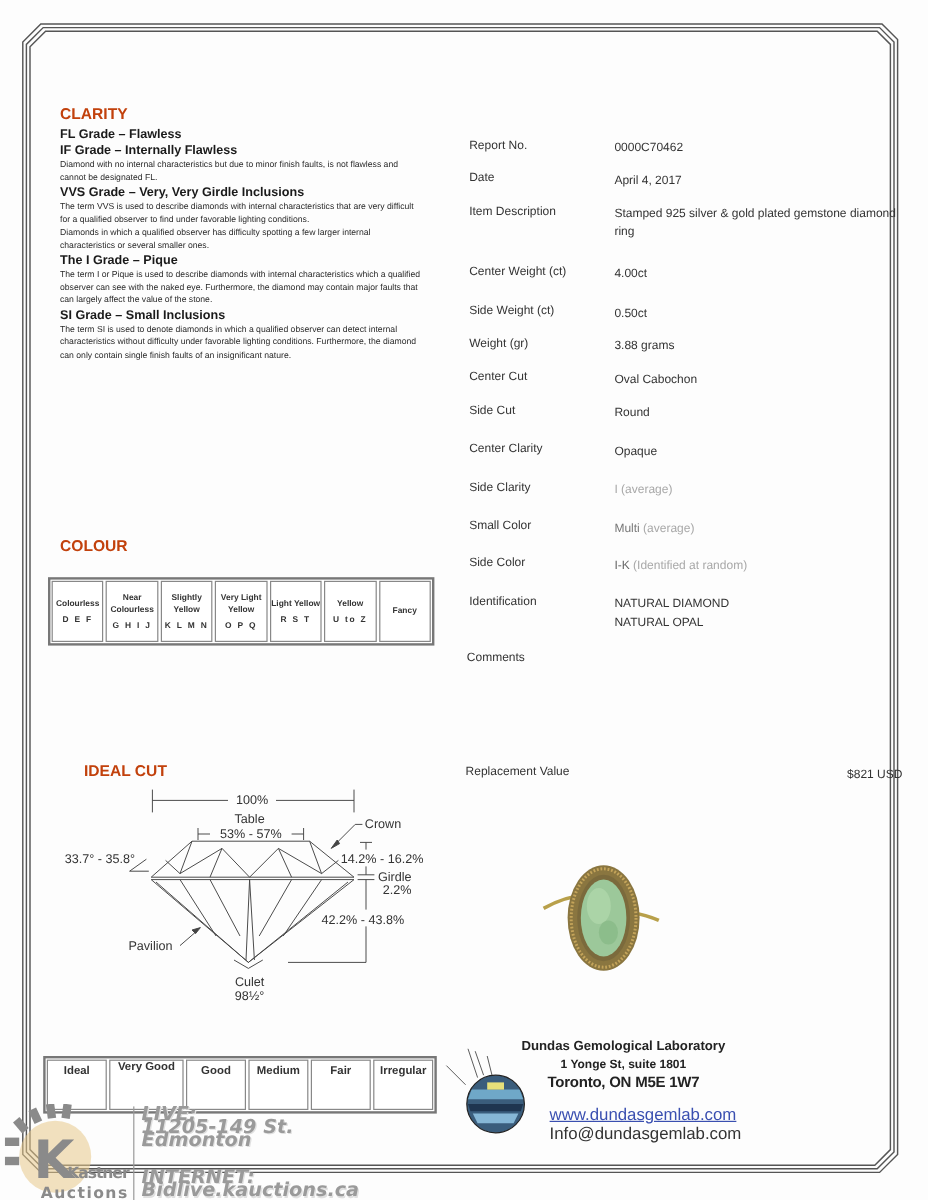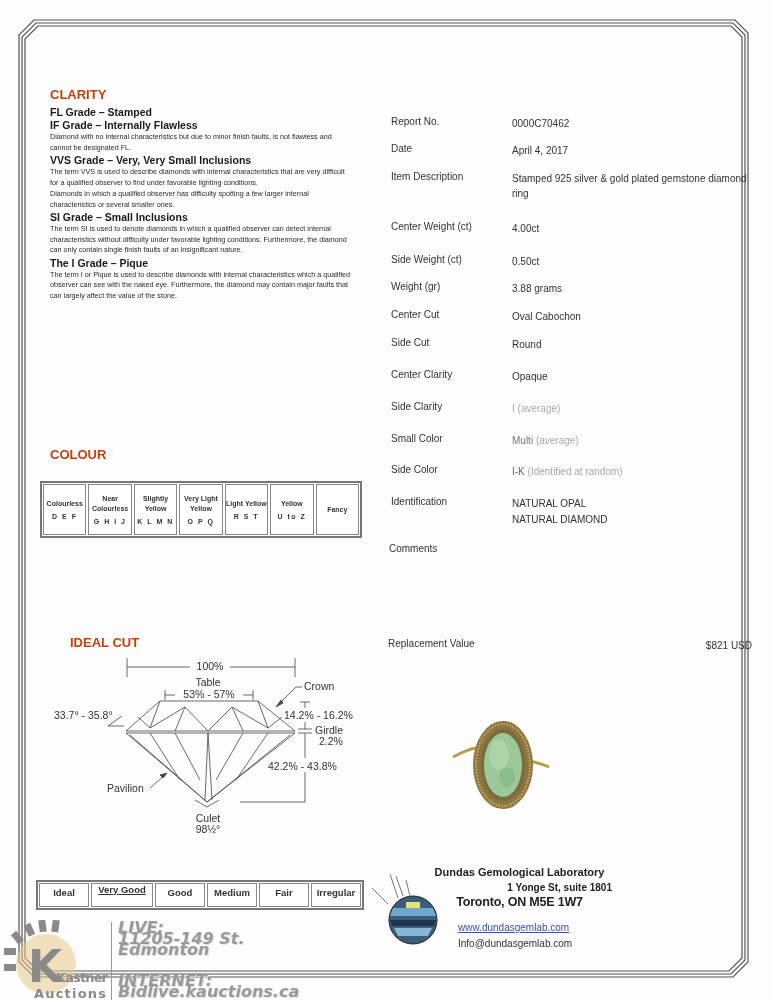--- a/index.html
+++ b/index.html
@@ -26,36 +26,36 @@
   #colour-table .cell { flex: 1; border: 1.5px solid #888; margin: 1px; display: flex; flex-direction: column; align-items: center; justify-content: center; text-align: center; }
   #colour-table .cell .lbl { font-size: 7px; font-weight: bold; line-height: 9.5px; color: #333; }
   #colour-table .cell .code { font-size: 7px; font-weight: bold; letter-spacing: 1.5px; color: #333; margin-top: 5px; }
 
   
   #idealcut-title { left: 50px; top: 635px; padding-left: 20px; }
   #diagram { left: 40px; top: 650px; width: 330px; height: 190px; }
   #diagram text { font-family: "Liberation Sans", sans-serif; font-size: 10.5px; fill: #333; }
 
   
-  #cut-table { left: 36px; top: 880px; width: 328px; height: 30px; border: 2.5px solid #777; display: flex; background: #fff; }
+  #cut-table { left: 36px; top: 880px; width: 328px; height: 48px; border: 2.5px solid #777; display: flex; background: #fff; }
   #cut-table .cell { flex: 1; border: 1.5px solid #888; margin: 1px; text-align: center; font-size: 9.5px; font-weight: bold; color: #333; padding-top: 3px; line-height: 12px; }
 
   
   #report { left: 391px; top: 115px; width: 360px; }
   .row { position: absolute; left: 0; font-size: 10px; color: #333; }
   .row .label { position: absolute; left: 0; width: 120px; white-space: nowrap; }
   .row .value { position: absolute; left: 121px; width: 240px; line-height: 15px; }
   .muted { color: #a8a8a8; }
 
   
   #lab { left: 427px; top: 866px; text-align: center; width: 185px; }
   #lab .name { font-size: 11px; font-weight: bold; color: #222; }
-  #lab .addr1 { font-size: 10px; font-weight: bold; color: #222; margin-top: 4px; text-align: right; }
+  #lab .addr1 { font-size: 10px; font-weight: bold; color: #222; margin-top: 4px; }
   #lab .addr2 { font-size: 12.5px; font-weight: bold; color: #222; margin-top: 2px; letter-spacing: -0.2px; }
-  #lab-links { left: 458px; top: 920px; font-size: 10px; line-height: 16px; }
+  #lab-links { left: 458px; top: 920px; font-size: 14px; line-height: 16px; }
   #lab-links .web { color: #3a4fb0; text-decoration: underline; }
   #lab-links .mail { color: #333; }
 
   
   #wm-text { left: 118px; top: 922px; font-family: "DejaVu Sans", sans-serif; font-style: italic; font-weight: bold; color: #9a9a9a; font-size: 16px; line-height: 11px; text-shadow: 1px 1px 0 #e0e0e0; }
   #wm-text .net { margin-top: 20px; }
   #wm-divider { left: 111px; top: 922px; width: 1px; height: 78px; background: #999; }
   #wm-logo { left: 4px; top: 920px; width: 110px; height: 80px; }
 </style>
 </head>
@@ -65,40 +65,40 @@
   <g fill="none" stroke="#555" stroke-width="1.2">
     <polygon points="34,20 735,20 748,33 748,962 733,977 34,977 19,962 19,35"></polygon>
     <polygon points="36,23 733,23 745,35 745,960 731,974 36,974 22,960 22,37"></polygon>
     <polygon points="38,26 731,26 742,37 742,958 729,971 38,971 25,958 25,39"></polygon>
   </g>
 </svg>
 
 <div id="clarity" class="abs">
   <div class="h1">CLARITY</div>
   <div class="grade">
-    <div class="h2">FL Grade – Stamped</div>
+    <div class="h2">FL Grade – Flawless</div>
   </div>
   <div class="grade">
     <div class="h2">IF Grade – Internally Flawless</div>
     <div class="p">Diamond with no internal characteristics but due to minor finish faults, is not flawless and cannot be designated FL.</div>
   </div>
   <div class="grade">
-    <div class="h2">VVS Grade – Very, Very Small Inclusions</div>
+    <div class="h2">VVS Grade – Very, Very Girdle Inclusions</div>
     <div class="p">The term VVS is used to describe diamonds with internal characteristics that are very difficult for a qualified observer to find under favorable lighting conditions.</div>
   </div>
   <div class="grade">
     <div class="p">Diamonds in which a qualified observer has difficulty spotting a few larger internal characteristics or several smaller ones.</div>
+  </div>
+  <div class="grade">
+    <div class="h2">The I Grade – Pique</div>
+    <div class="p">The term I or Pique is used to describe diamonds with internal characteristics which a qualified observer can see with the naked eye. Furthermore, the diamond may contain major faults that can largely affect the value of the stone.</div>
   </div>
   <div class="grade">
     <div class="h2">SI Grade – Small Inclusions</div>
     <div class="p">The term SI is used to denote diamonds in which a qualified observer can detect internal characteristics without difficulty under favorable lighting conditions. Furthermore, the diamond can only contain single finish faults of an insignificant nature.</div>
-  </div>
-  <div class="grade">
-    <div class="h2">The I Grade – Pique</div>
-    <div class="p">The term I or Pique is used to describe diamonds with internal characteristics which a qualified observer can see with the naked eye. Furthermore, the diamond may contain major faults that can largely affect the value of the stone.</div>
   </div>
 </div>
 
 <div id="colour-title" class="abs h1">COLOUR</div>
 <div id="colour-table" class="abs">
   <div class="cell">
       <div class="lbl">Colourless</div>
       <div class="code">D E F</div>
     </div>
   <div class="cell">
@@ -189,21 +189,21 @@
   <text x="315" y="734">Girdle</text>
   <text x="319" y="745">2.2%</text>
   <text x="268" y="770">42.2% - 43.8%</text>
   <text x="107" y="792">Pavilion</text>
   <text x="208" y="822" text-anchor="middle">Culet</text>
   <text x="208" y="833" text-anchor="middle">98½°</text>
 </svg>
 
 <div id="cut-table" class="abs">
   <div class="cell">Ideal</div>
-  <div class="cell" style="padding:0 6px;text-decoration:underline;">Very Good</div>
+  <div class="cell" style="padding:0 6px;">Very Good</div>
   <div class="cell">Good</div>
   <div class="cell">Medium</div>
   <div class="cell">Fair</div>
   <div class="cell">Irregular</div>
 </div>
 
 <div id="report" class="abs">
   <div class="row" style="top:1px">
     <span class="label">Report No.</span>
     <span class="value">0000C70462</span>
@@ -248,22 +248,22 @@
     <span class="label">Small Color</span>
     <span class="value"><span style="color:#777">Multi</span> <span class="muted">(average)</span></span>
   </div>
   <div class="row" style="top:349px">
     <span class="label">Side Color</span>
     <span class="value"><span style="color:#666">I-K</span> <span class="muted">(Identified at random)</span></span>
   </div>
   <div class="row" style="top:381px">
     <span class="label">Identification</span>
     <span class="value" style="left:121px; line-height:16px;">
+      <div>NATURAL DIAMOND</div>
       <div>NATURAL OPAL</div>
-      <div>NATURAL DIAMOND</div>
     </span>
   </div>
   <div class="row" style="top:428px; left:-2px">
     <span class="label">Comments</span>
   </div>
   <div class="row" style="top:523px; left:-3px">
     <span class="label">Replacement Value</span>
     <span class="value" style="left:124px; line-height:16px;text-align:right;">
       <div>$821 USD</div>
     </span>

